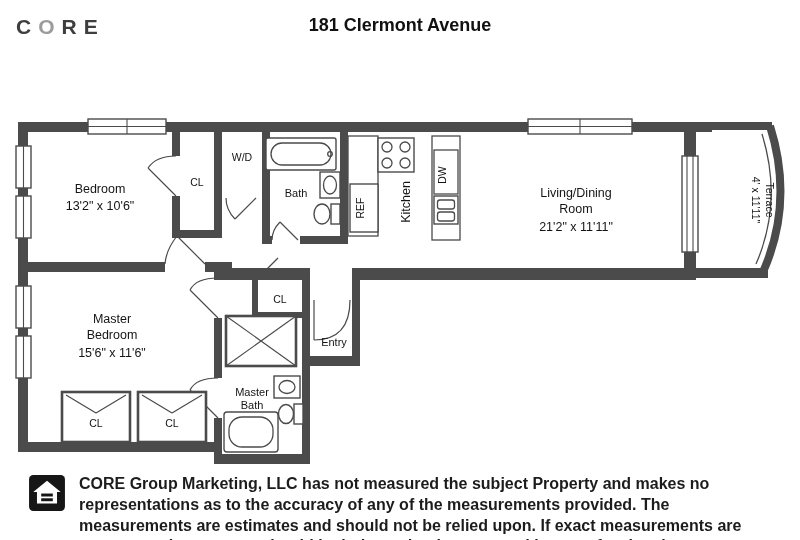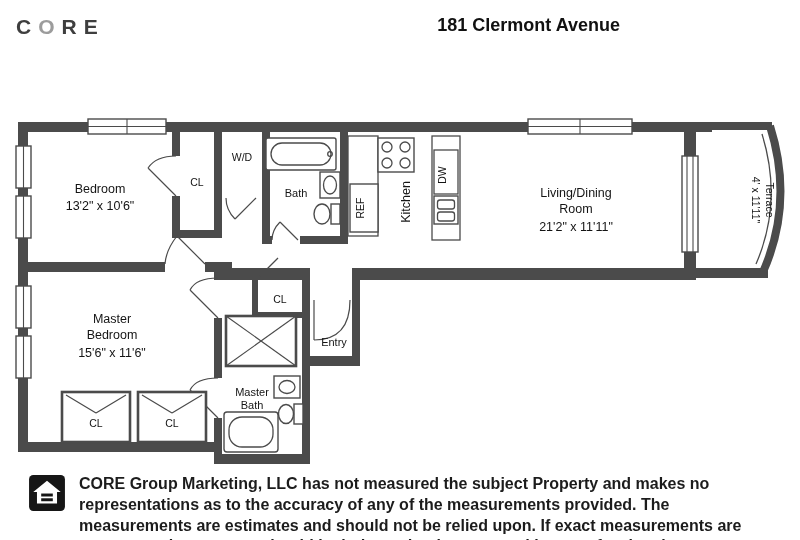--- a/index.html
+++ b/index.html
@@ -2,21 +2,21 @@
 <html><head>
 <meta charset="utf-8">
 <style>
   html,body{margin:0;padding:0;width:800px;height:540px;background:#fff;
     font-family:"Liberation Sans",sans-serif;position:relative;overflow:hidden}
   .page{position:absolute;inset:0;width:800px;height:540px}
   svg.plan{position:absolute;left:0;top:0}
   .logo{position:absolute;left:16px;top:16px;font-size:21px;font-weight:700;
     letter-spacing:7px;color:#3e3e3e;line-height:1}
   .logo .o{color:#9c9c9c}
-  .title-block{position:absolute;left:180px;right:180px;top:14px;text-align:right;color:#111}
+  .title-block{position:absolute;left:180px;right:180px;top:14px;text-align:center;color:#111}
   .title-block .line{font-size:18px;font-weight:bold;line-height:1.3}
   .wall{fill:#4b4b4b}
   .wallline{fill:none;stroke:#4b4b4b;stroke-width:8}
   .thin{fill:none;stroke:#4b4b4b;stroke-width:1.3}
   .thin3{fill:#fff;stroke:#4b4b4b;stroke-width:2.6}
   .fix{fill:#fff;stroke:#4b4b4b;stroke-width:1.4}
   .door{fill:none;stroke:#4b4b4b;stroke-width:1.2}
   .win{fill:#fff;stroke:#4b4b4b;stroke-width:1.4}
   .wline{stroke:#4b4b4b;stroke-width:1.1}
   .lbl{font-size:12.5px;fill:#141414;text-anchor:middle}

